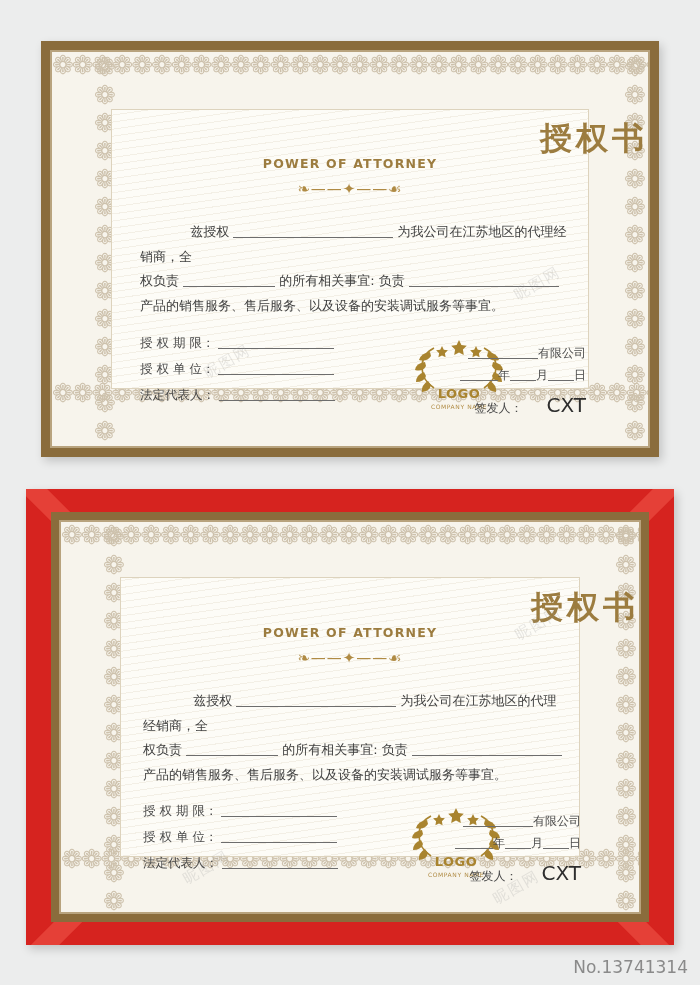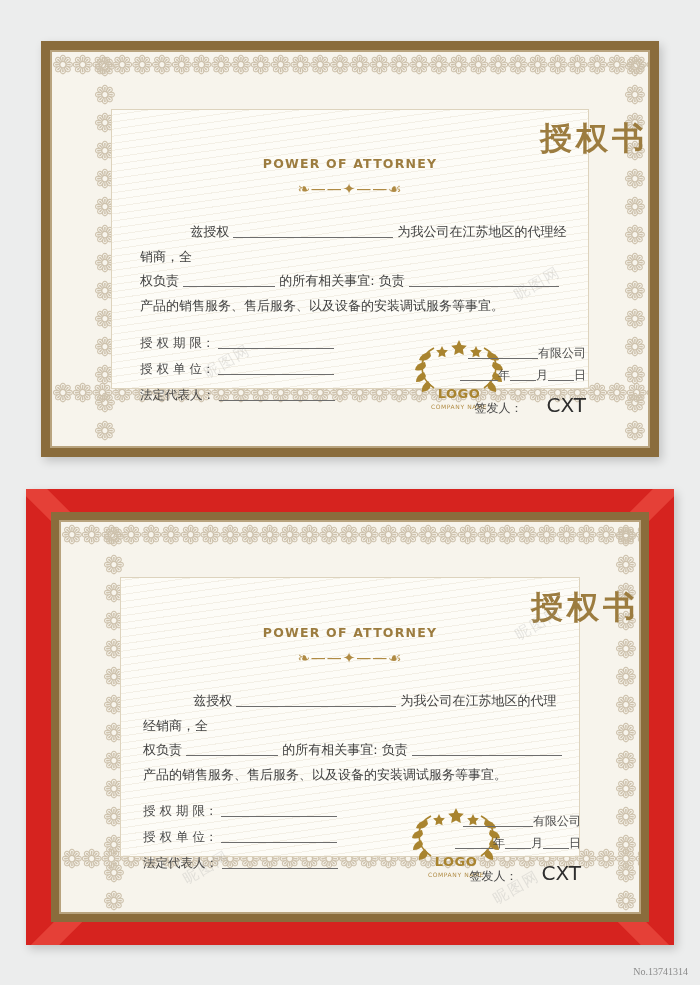--- a/index.html
+++ b/index.html
@@ -203,22 +203,21 @@
     user-select: none;
     pointer-events: none;
     white-space: nowrap;
   }
 
   .footer-id {
     position: absolute;
     right: 12px;
     bottom: 8px;
     color: #8a8a8a;
-    font-size: 10px;
-    font-family: Liberation Serif, serif;
+    font-size: 17px;
   }
 </style>
 </head>
 <body>
 
 <div class="page">
 
   <div class="cert cert-a">
     <div class="frame">
 

